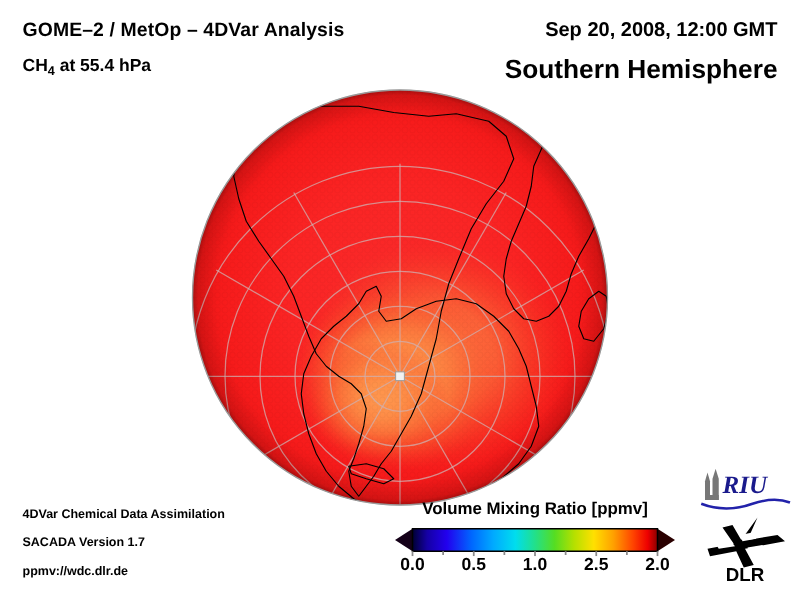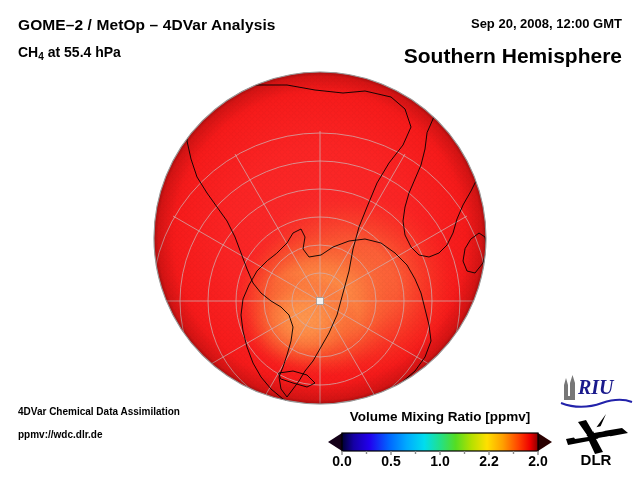--- a/index.html
+++ b/index.html
@@ -32,21 +32,21 @@
     top: 44px;
     font-size: 14px;
     font-weight: bold;
     white-space: nowrap;
     text-align: center;
   }
   #header-title-right {
     position: absolute;
     right: 18px;
     top: 16px;
-    font-size: 13px;
+    font-size: 16px;
     font-weight: bold;
     white-space: nowrap;
     text-align: right;
   }
   #header-subtitle-right {
     position: absolute;
     right: 18px;
     top: 44px;
     font-size: 21px;
     font-weight: bold;
@@ -76,24 +76,23 @@
     font-size: 10px;
     font-weight: bold;
     line-height: 23px;
   }
   #footer-lines div { white-space: nowrap; }
 
   
   #colorbar-block {
     position: absolute;
     left: 314px;
-    top: 409px;
+    top: 399px;
     width: 228px;
     height: 72px;
-    margin-left: 12px;
   }
   #colorbar-title {
     position: absolute;
     left: 0;
     top: 0;
     width: 228px;
     text-align: center;
     font-size: 13.5px;
     font-weight: bold;
     white-space: nowrap;
@@ -261,20 +260,21 @@
 
       <rect x="163.5" y="226.5" width="7" height="7" fill="#f2f2f2" stroke="#9a9a9a" stroke-width="0.8"></rect>
     </g>
 
     <circle cx="167" cy="167" r="166" fill="none" stroke="#9a9a9a" stroke-width="1.1"></circle>
   </svg>
 </div>
 
 <div id="footer-lines">
   <div>4DVar Chemical Data Assimilation</div>
+  <div>SACADA Version 1.7</div>
   <div>ppmv://wdc.dlr.de</div>
 </div>
 
 <div id="colorbar-block">
   <div id="colorbar-title">Volume Mixing Ratio [ppmv]</div>
 
   <svg id="colorbar-svg" width="228" height="24" viewBox="0 0 228 24">
     <defs>
       <linearGradient id="cbGrad" x1="0%" y1="0%" x2="100%" y2="0%">
         <stop offset="0%" stop-color="#000033"></stop>
@@ -311,21 +311,21 @@
       <line x1="89.5" y1="20" x2="89.5" y2="23"></line>
       <line x1="138.5" y1="20" x2="138.5" y2="23"></line>
       <line x1="187.5" y1="20" x2="187.5" y2="23"></line>
     </g>
   </svg>
 
   <div id="colorbar-ticklabels">
     <span class="cb-ticklabel" style="left:16px;">0.0</span>
     <span class="cb-ticklabel" style="left:65px;text-align:center;">0.5</span>
     <span class="cb-ticklabel" style="left:114px;">1.0</span>
-    <span class="cb-ticklabel" style="left:163px;">2.2</span>
+    <span class="cb-ticklabel" style="left:163px;">2.5</span>
     <span class="cb-ticklabel" style="left:212px;">2.0</span>
   </div>
 </div>
 
 <svg id="logo-riu" viewBox="0 0 76 38">
 
   <g fill="#777777">
     <path d="M6,28 L6,13 L8,6 L10,13 L10,28 Z"></path>
     <path d="M12,28 L12,11 L14.5,3 L17,11 L17,28 Z"></path>
     <path d="M6,24 L17,24 L17,28 L6,28 Z"></path>

